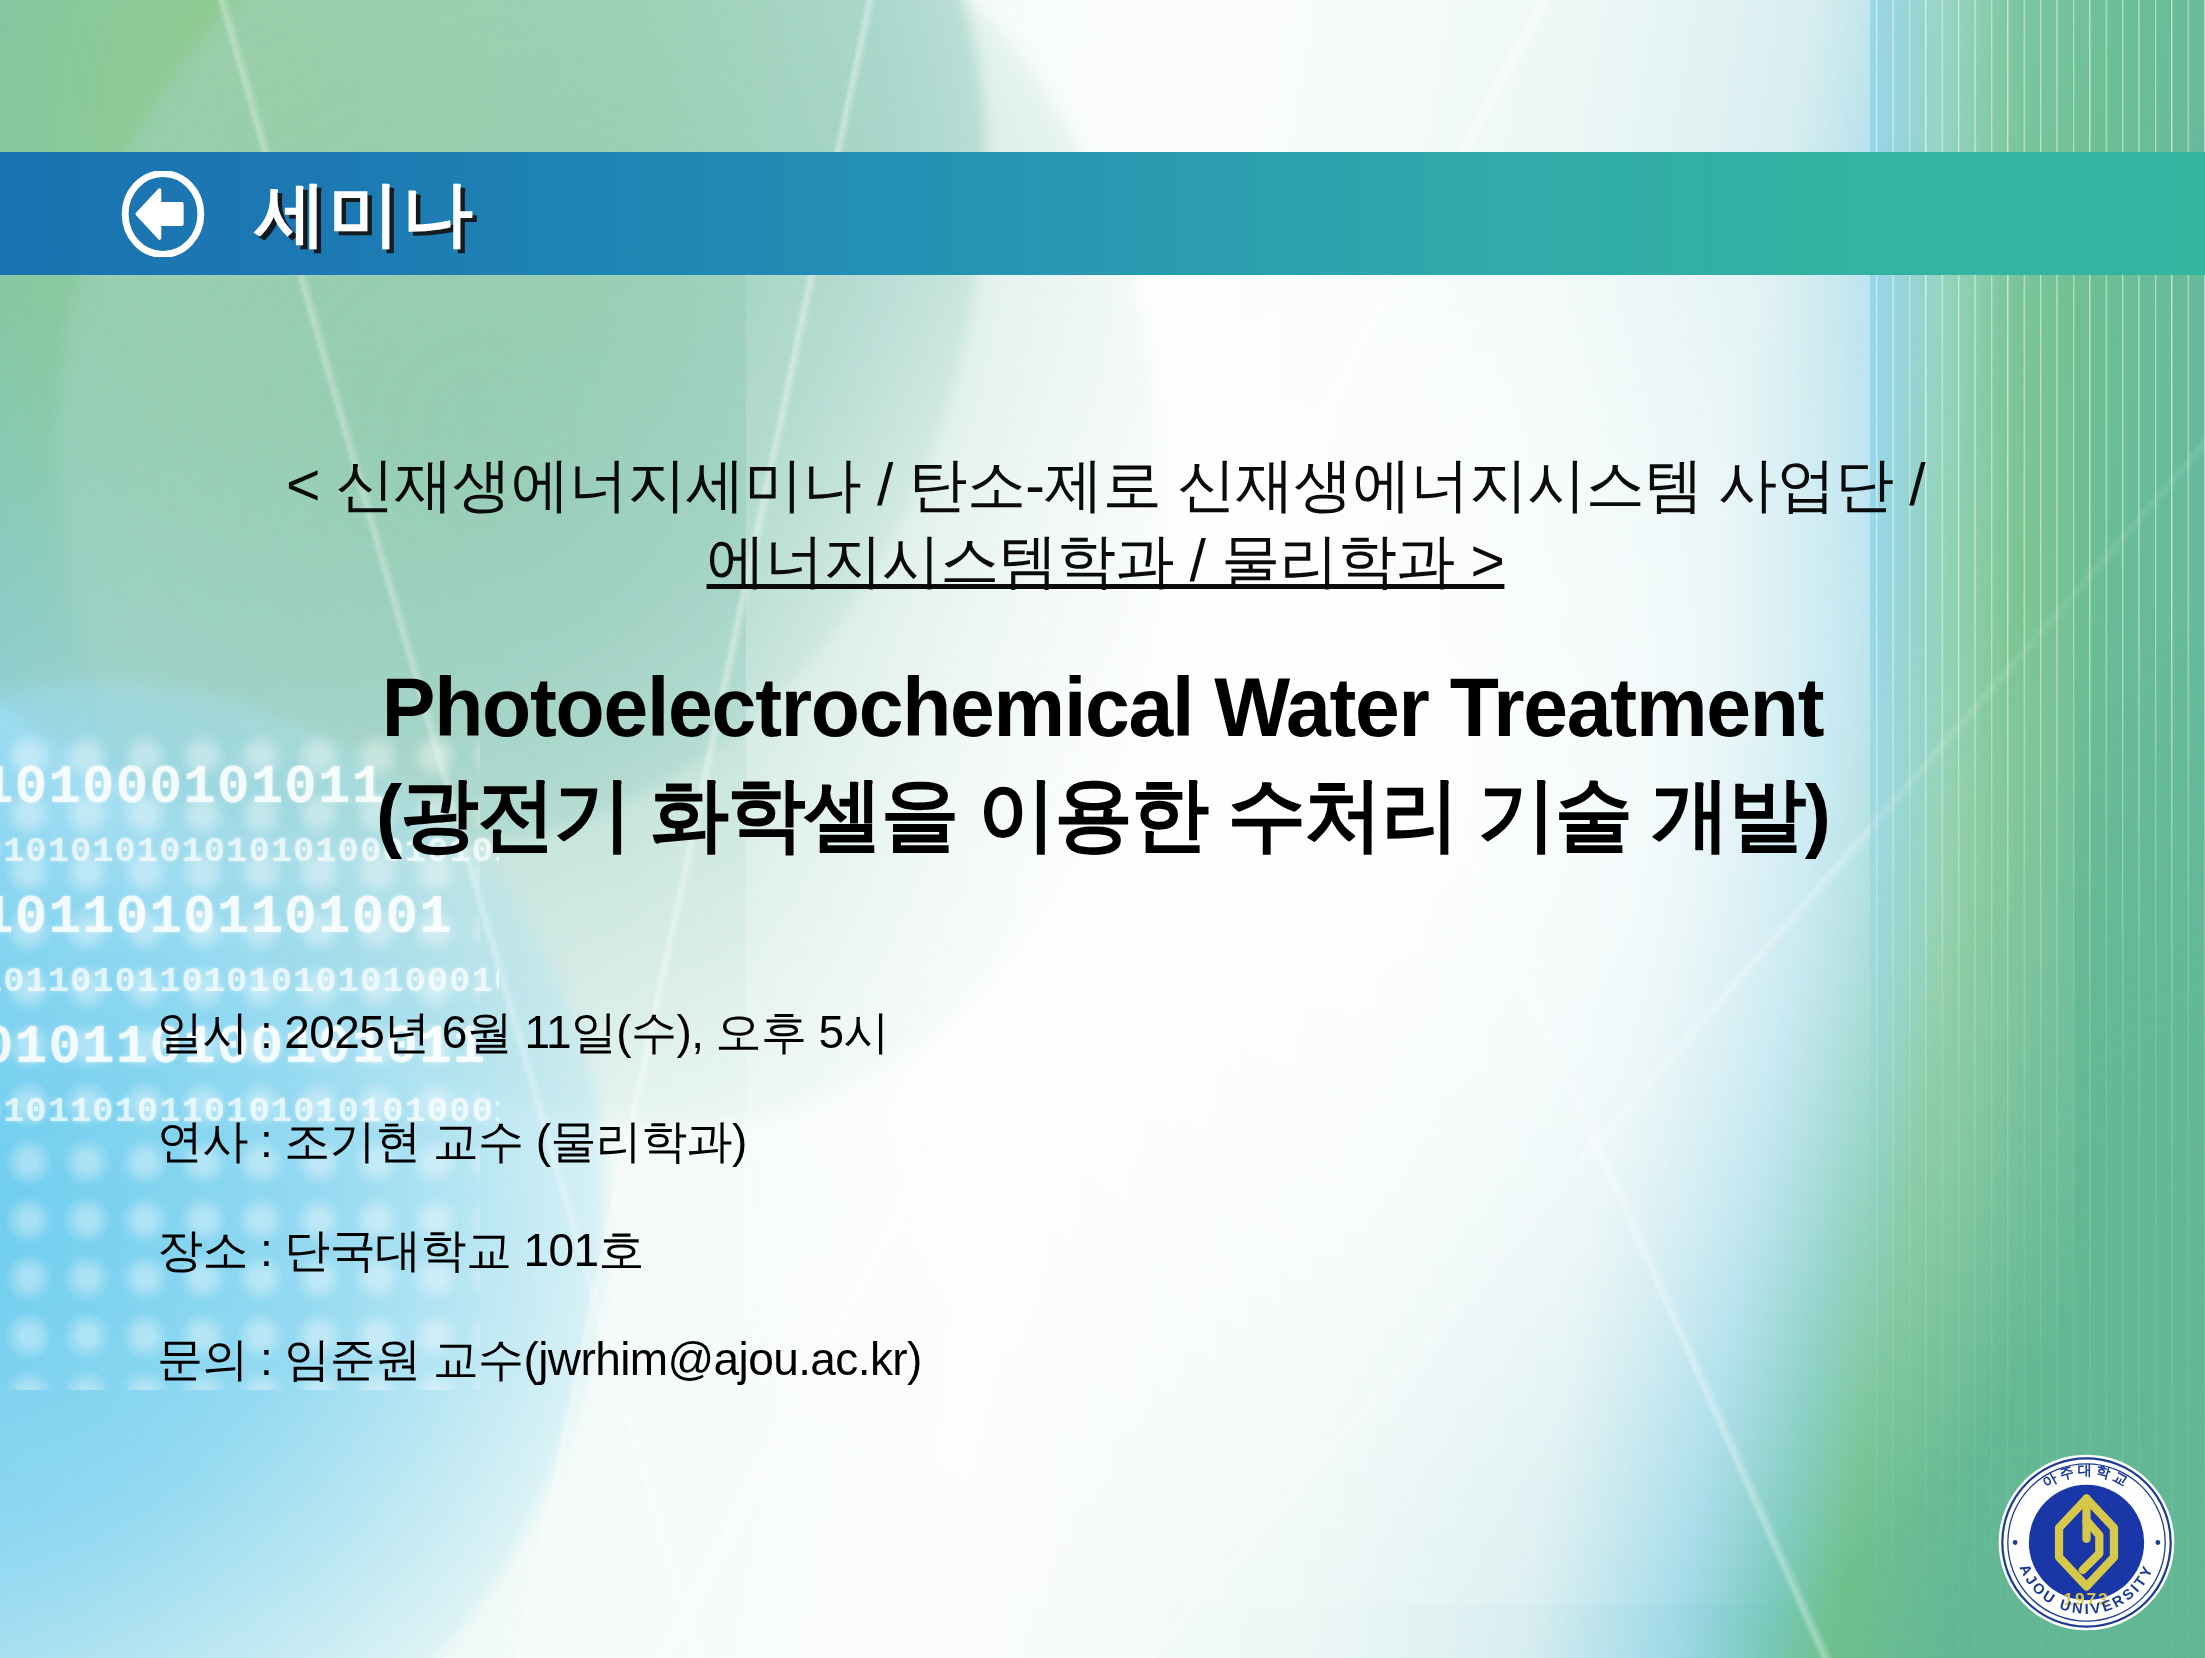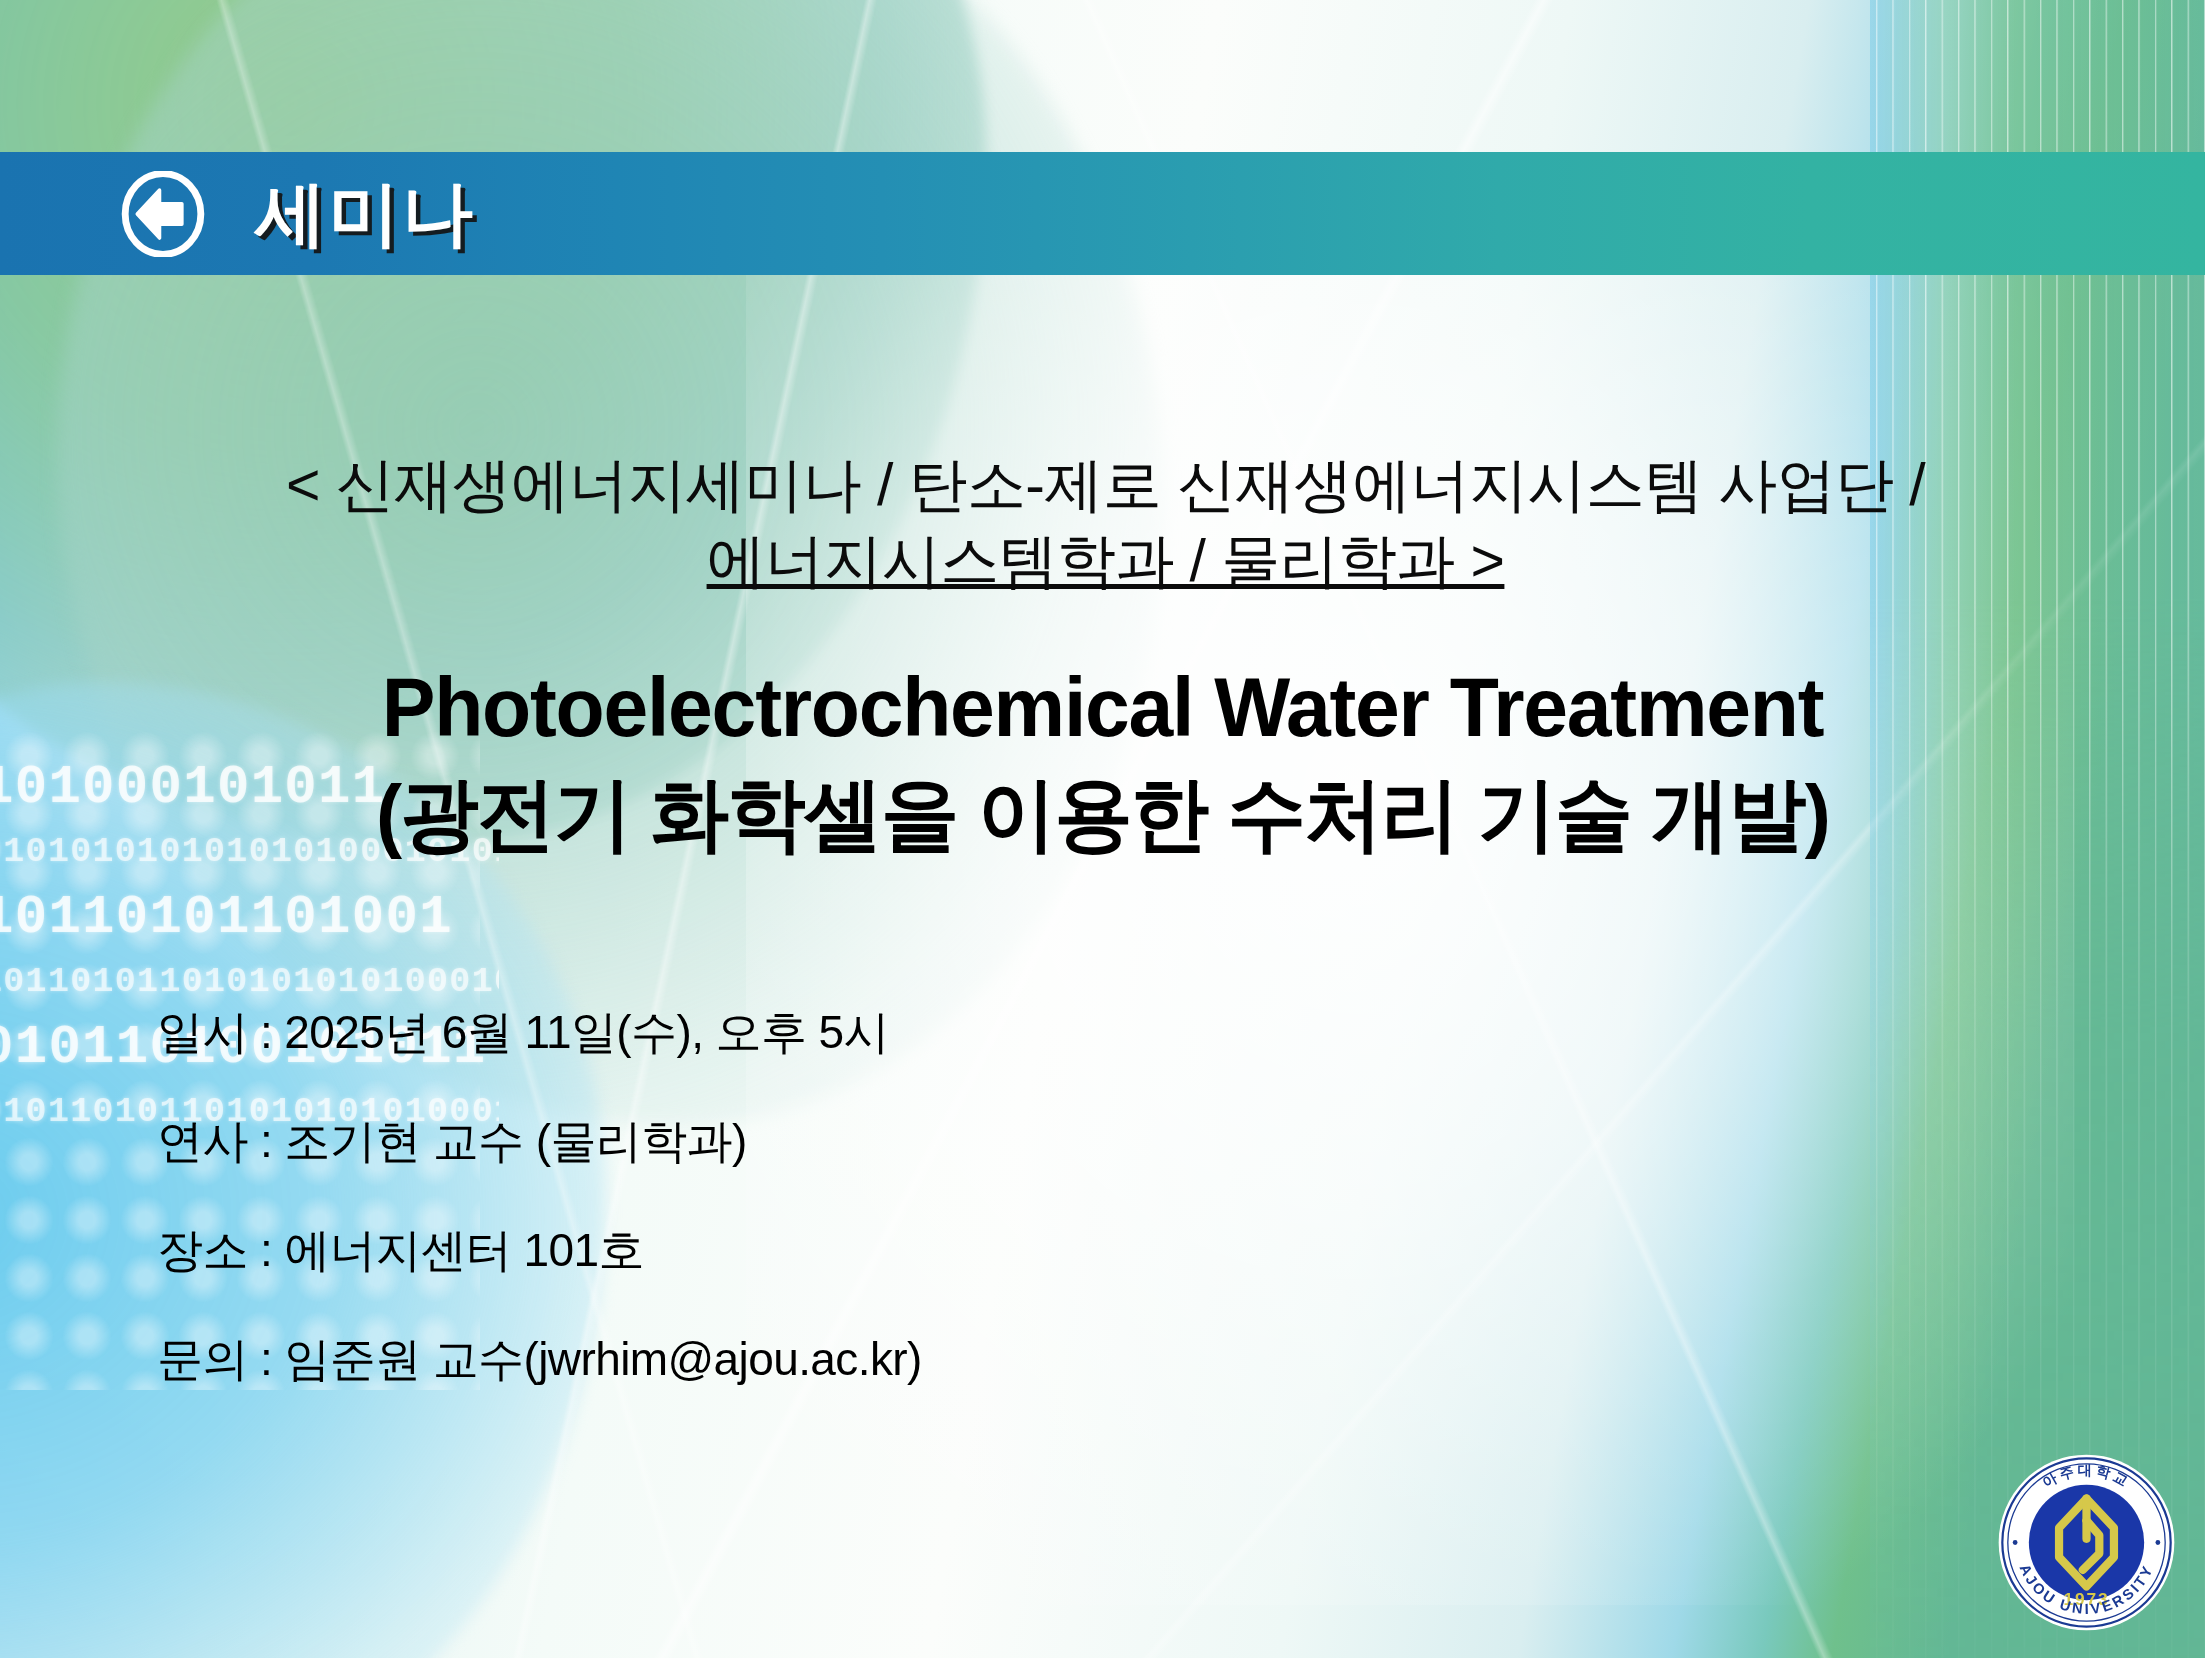--- a/index.html
+++ b/index.html
@@ -276,21 +276,21 @@
     </div>
 
     <div class="main-title">
       <span class="en">Photoelectrochemical Water Treatment</span>
       <span class="kr">(광전기 화학셀을 이용한 수처리 기술 개발)</span>
     </div>
 
     <div class="details">
       <span class="detail-line">일시 : 2025년 6월 11일(수), 오후 5시</span>
       <span class="detail-line">연사 : 조기현 교수 (물리학과)</span>
-      <span class="detail-line">장소 : 에너지센터 101호</span>
+      <span class="detail-line">장소 : 단국대학교 101호</span>
       <span class="detail-line">문의 : 임준원 교수(jwrhim@ajou.ac.kr)</span>
     </div>
 
   </div>
 
   <svg class="logo" viewBox="0 0 200 200">
     <defs>
       <path id="arcTop" d="M 26,100 A 74,74 0 0 1 174,100" fill="none"></path>
       <path id="arcBot" d="M 22,100 A 78,78 0 0 0 178,100" fill="none"></path>
     </defs>

